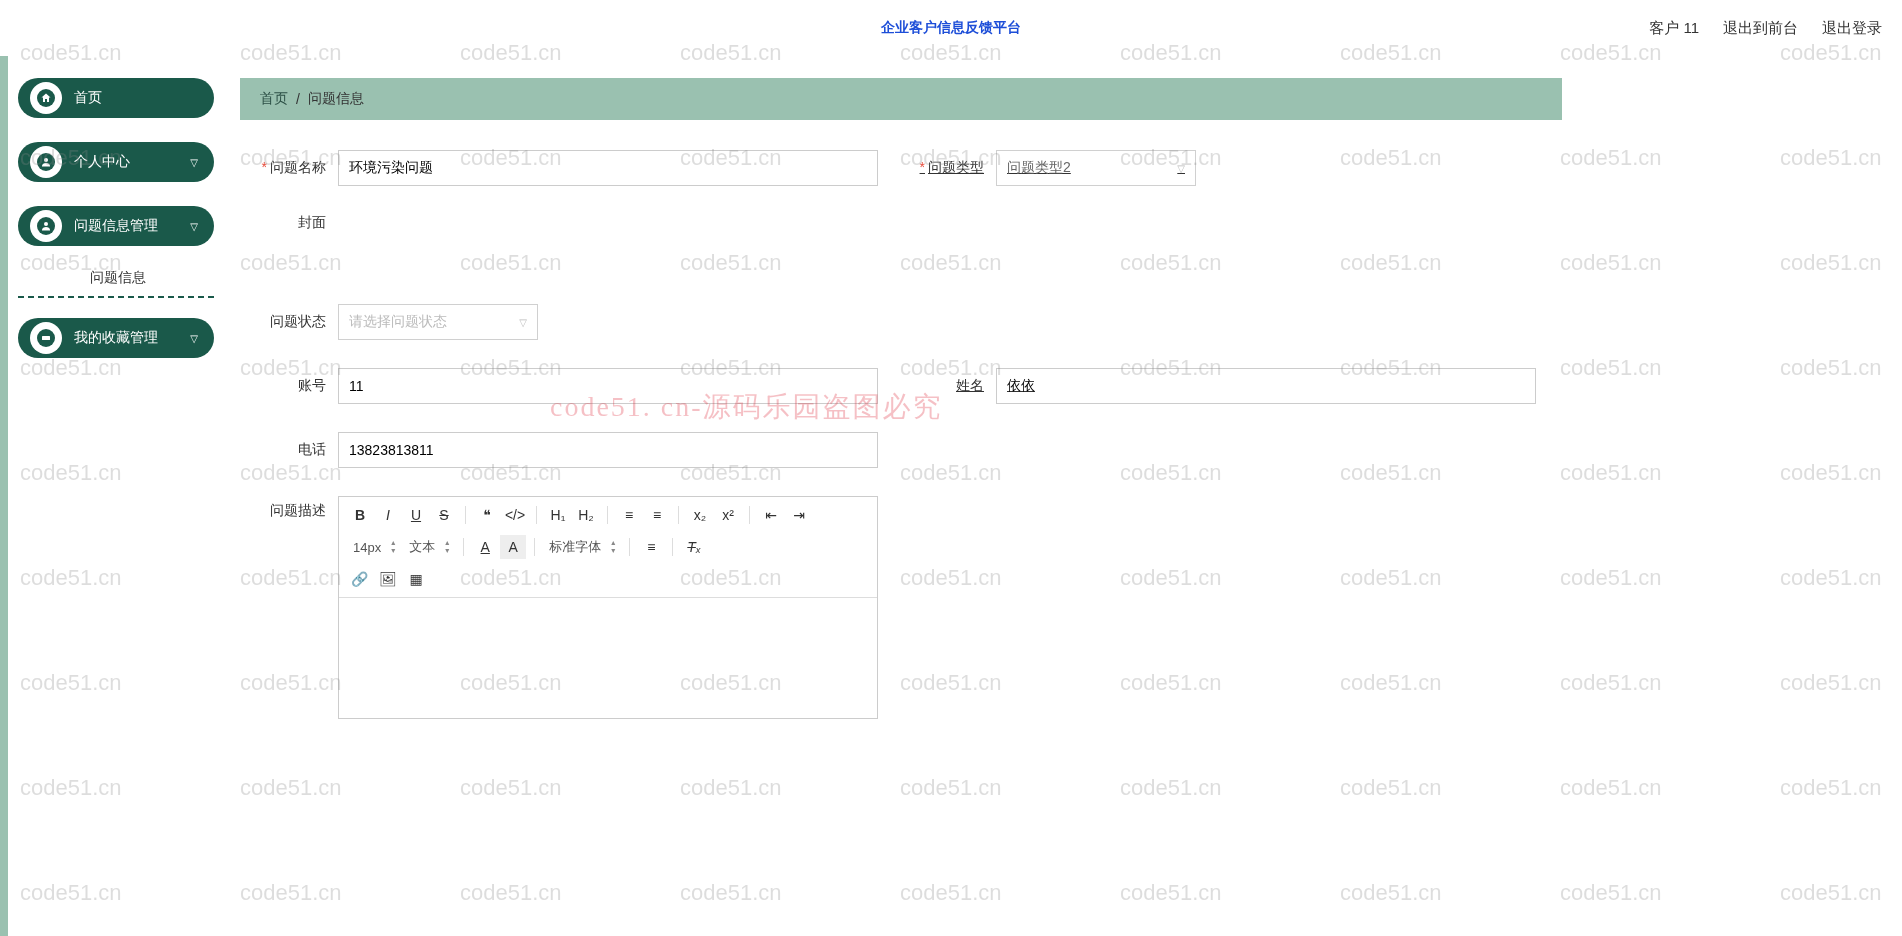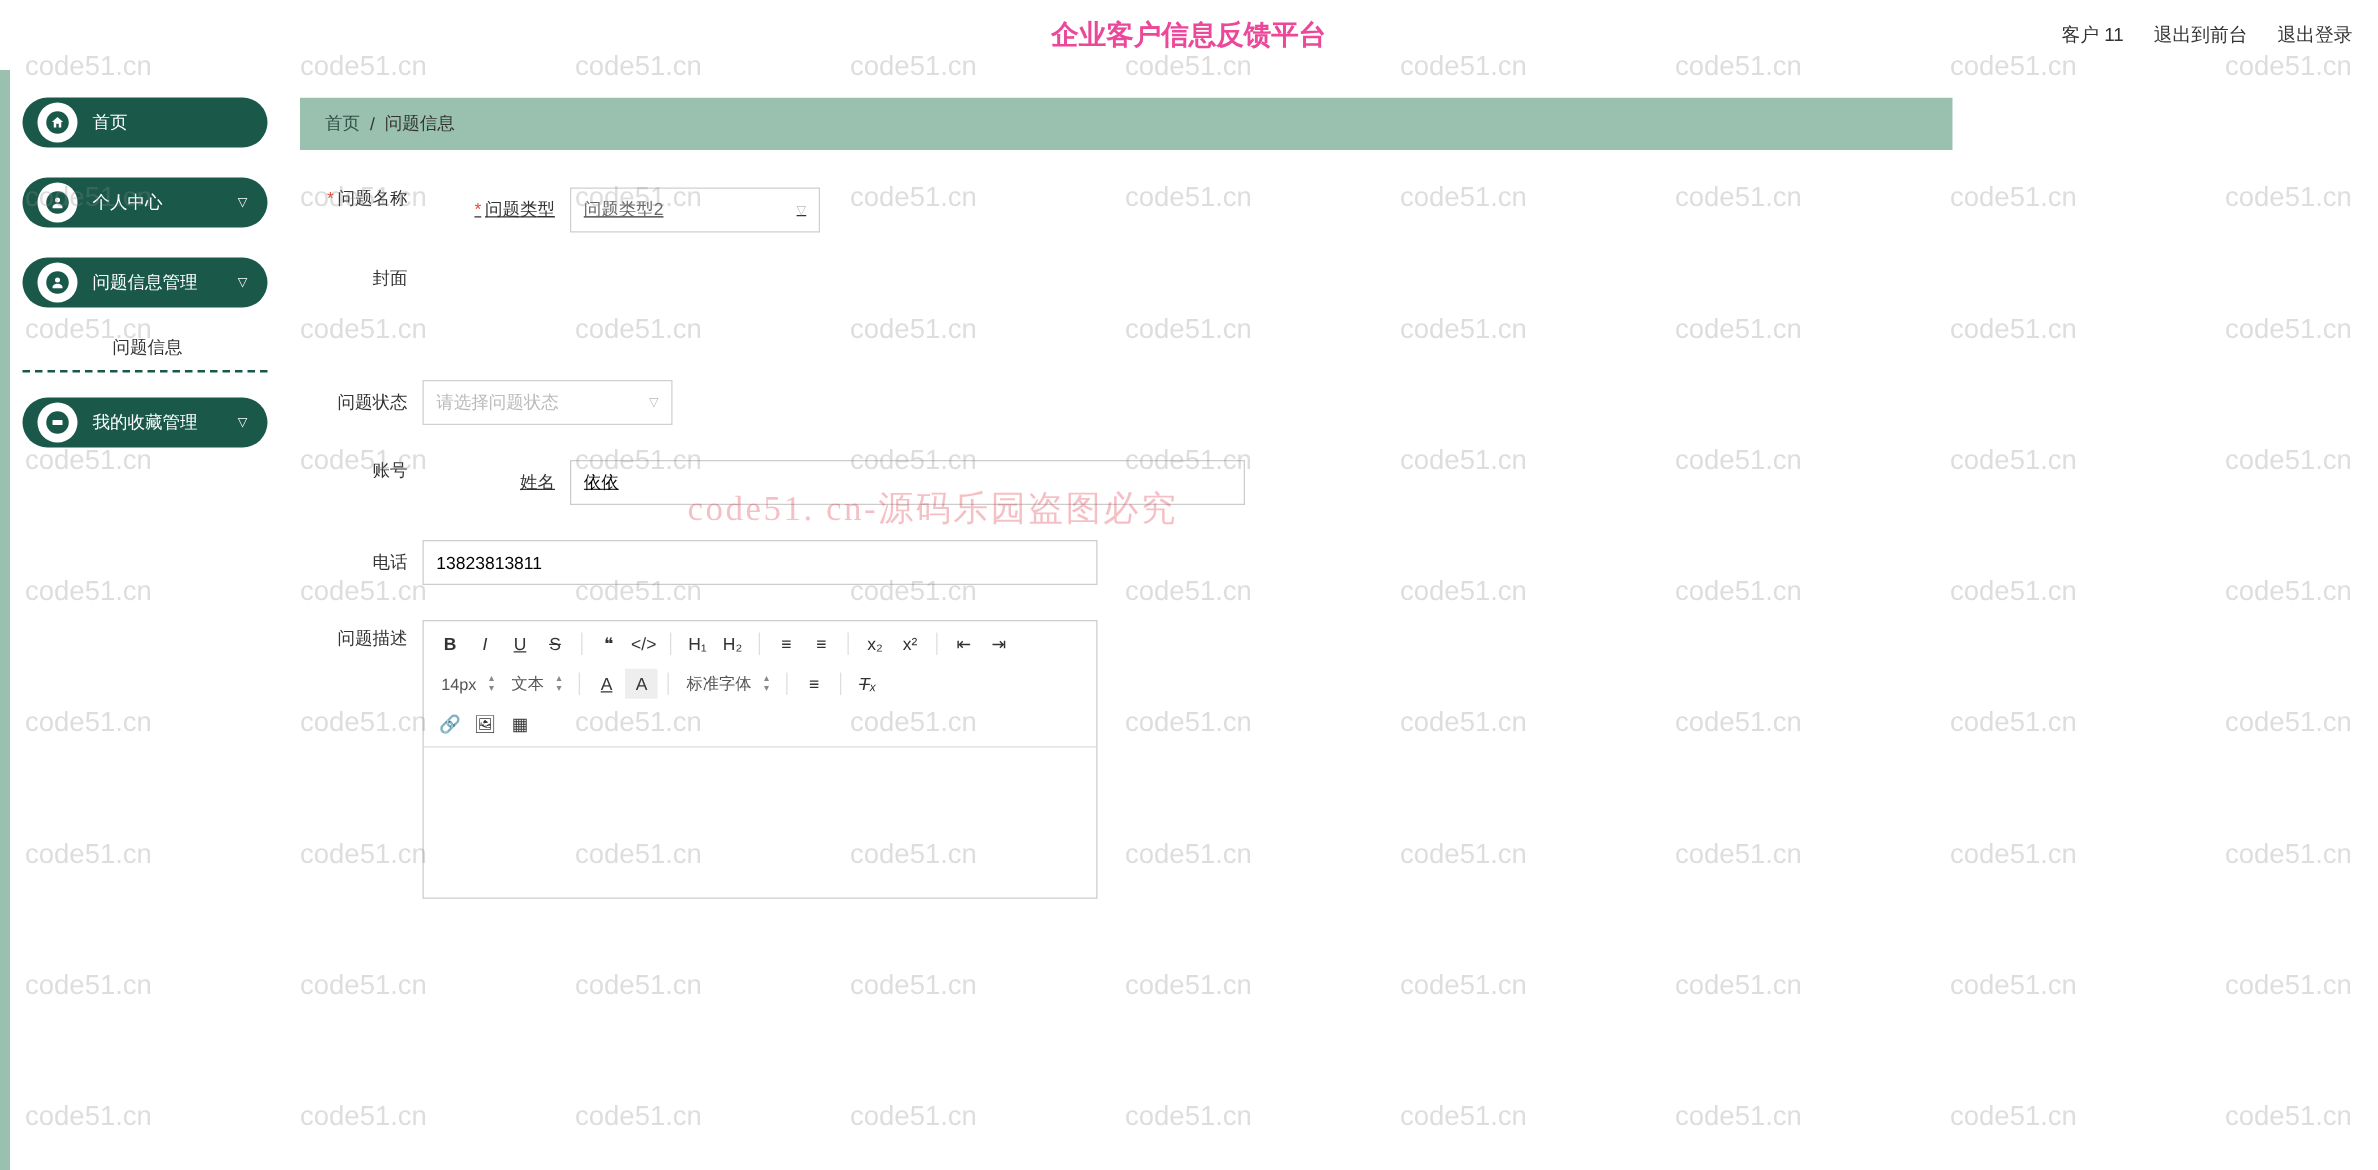--- a/index.html
+++ b/index.html
@@ -1,20 +1,20 @@
 <!DOCTYPE html>
 <html><head>
 <meta charset="utf-8">
 <style>
 * { margin: 0; padding: 0; box-sizing: border-box; }
 body { font-family: "Microsoft YaHei", Arial, sans-serif; font-size: 14px; color: #333; background: #fff; width: 1902px; height: 936px; overflow: hidden; position: relative; }
 
 
 .header { position: absolute; top: 0; left: 0; right: 0; height: 56px; background: #fff; display: flex; align-items: center; justify-content: center; }
-.header-title { font-size: 22px; font-weight: bold; color: #ec4899; }
+.header-title { font-size: 14px; font-weight: bold; color: #1d4ed8; }
 .header-right { position: absolute; right: 20px; top: 0; height: 56px; display: flex; align-items: center; gap: 24px; font-size: 15px; color: #333; }
 .header-link { cursor: pointer; }
 
 
 .left-accent { position: absolute; left: 0; top: 56px; bottom: 0; width: 8px; background: #9AC1B0; }
 
 
 .sidebar { position: absolute; left: 18px; top: 78px; width: 196px; }
 .nav-item { background: #1A594A; color: #fff; height: 40px; border-radius: 20px; display: flex; align-items: center; padding: 0 16px; margin-bottom: 24px; cursor: pointer; position: relative; }
 .nav-icon-wrap { width: 32px; height: 32px; border-radius: 50%; background: #fff; display: flex; align-items: center; justify-content: center; margin-right: 12px; margin-left: -4px; }
@@ -137,20 +137,21 @@
     <span>首页</span>
     <span class="breadcrumb-sep">/</span>
     <span class="breadcrumb-current">问题信息</span>
   </div>
 
   <div class="form-area">
 
     <div class="form-row">
       <div class="form-group">
         <label class="form-label required">问题名称</label>
+        <input class="form-input w540" value="环境污染问题" style="">
       </div>
       <div class="form-group gap-col2">
         <label class="form-label required">问题类型</label>
         <div class="form-select w200">
           <span>问题类型2</span>
           <span class="select-chevron">▽</span>
         </div>
       </div>
     </div>
 
@@ -166,20 +167,21 @@
         <div class="form-select placeholder w200">
           <span>请选择问题状态</span>
           <span class="select-chevron">▽</span>
         </div>
       </div>
     </div>
 
     <div class="form-row">
       <div class="form-group">
         <label class="form-label">账号</label>
+        <input class="form-input w540" value="11" style="">
       </div>
       <div class="form-group gap-col2">
         <label class="form-label">姓名</label>
         <input class="form-input w540" value="依依" style="">
       </div>
     </div>
 
     <div class="form-row">
       <div class="form-group">
         <label class="form-label">电话</label>

